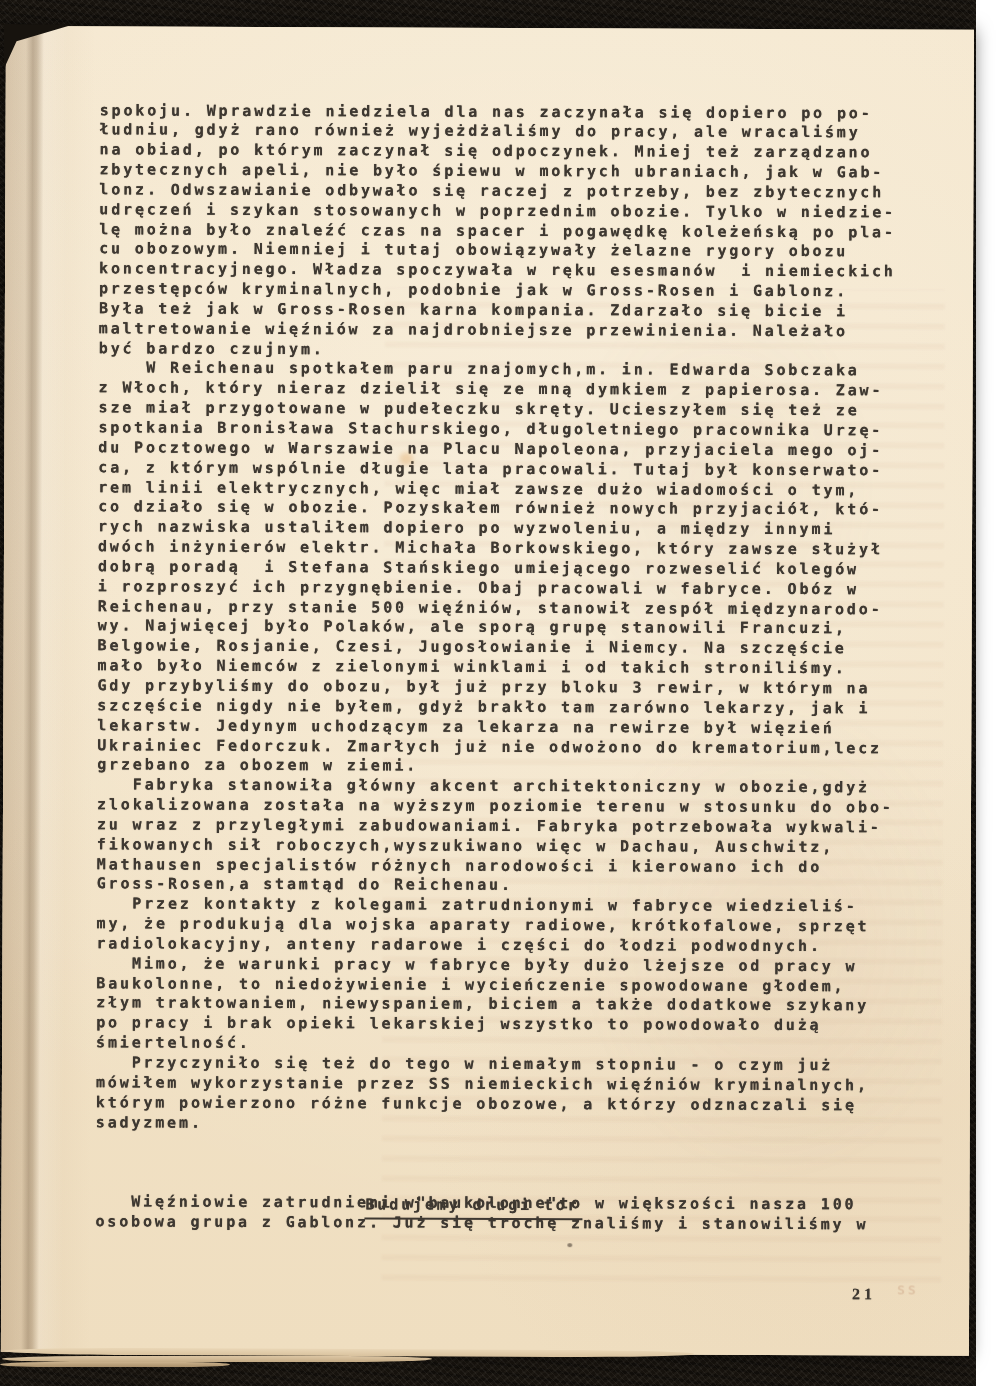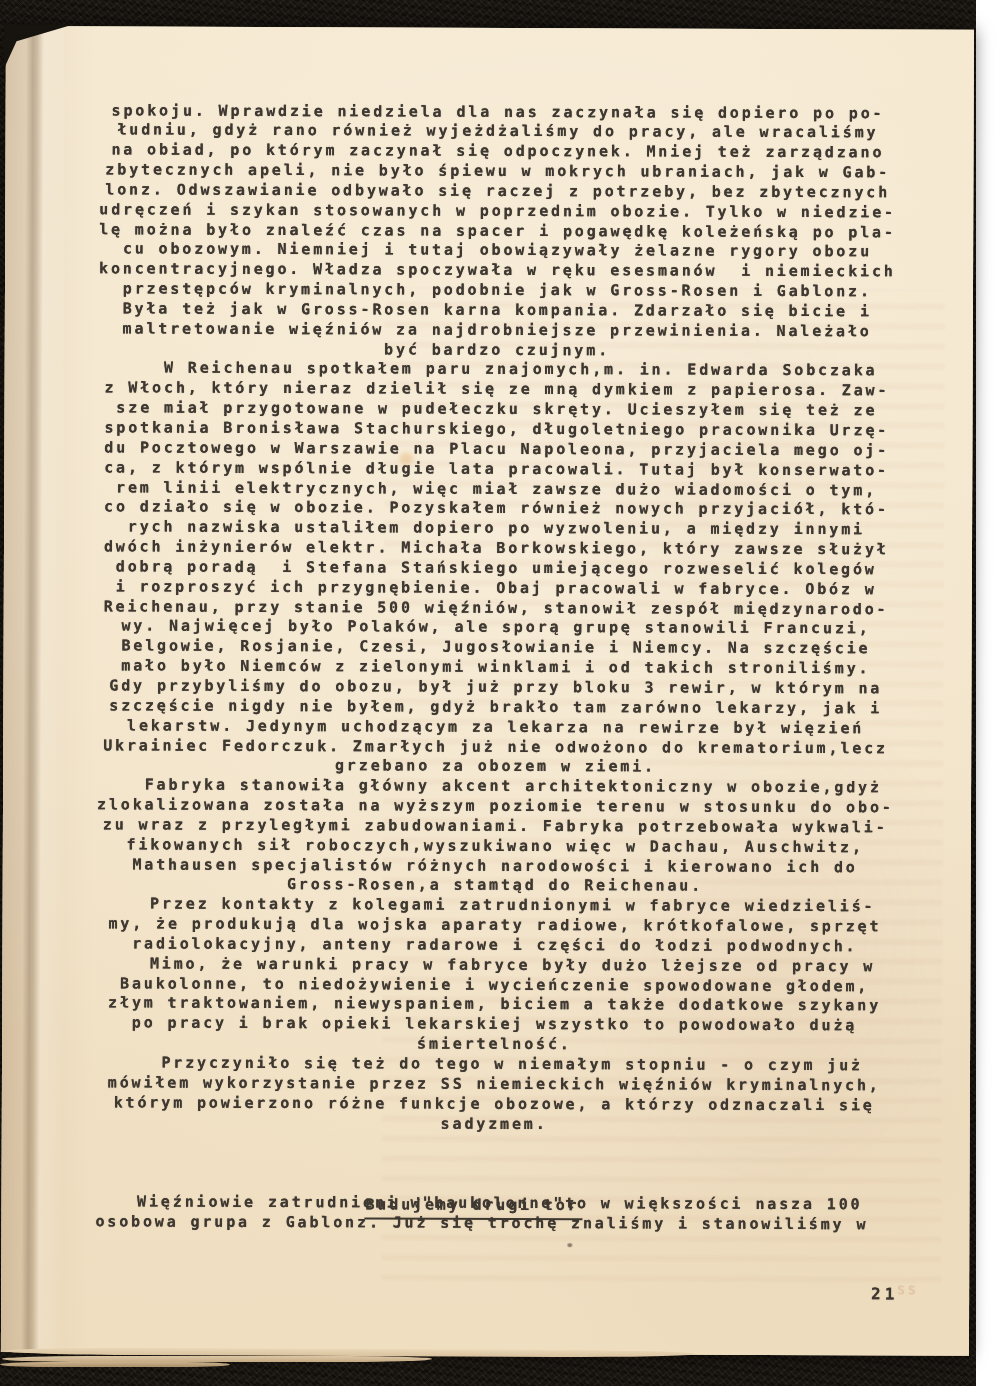--- a/index.html
+++ b/index.html
@@ -14,21 +14,20 @@
   
   .scene {
     position: relative;
     width: 976px;
     height: 1386px;
     background-color: #17130e;
     background-image:
       repeating-linear-gradient(47deg, rgba(255,255,255,0.045) 0 1px, transparent 1px 4px),
       repeating-linear-gradient(-39deg, rgba(210,200,180,0.04) 0 2px, transparent 2px 6px),
       repeating-linear-gradient(8deg, rgba(0,0,0,0.25) 0 3px, transparent 3px 9px);
-    text-align: center;
   }
 
   
   .page {
     position: absolute;
     left: 6px;
     top: 26px;
     width: 968px;
     height: 1326px;
     transform: rotate(0.22deg);
@@ -133,24 +132,25 @@
 
   .section-heading {
     left: 363px;
     top: 1121px;
     padding: 0 3px 2px 1px;
     border-bottom: 2.5px solid #3e3831;
     margin-top: 47px;
   }
 
   .page-number {
-    left: 870px;
+    left: 851px;
     top: 1255px;
     font-size: 16px;
     letter-spacing: 4px;
+    font-family: Liberation Serif, serif;
   }
 
   
   .ghost-stamp {
     position: absolute;
     left: 896px;
     top: 1253px;
     font-family: "DejaVu Sans Mono", monospace;
     font-size: 13px;
     font-weight: 700;

